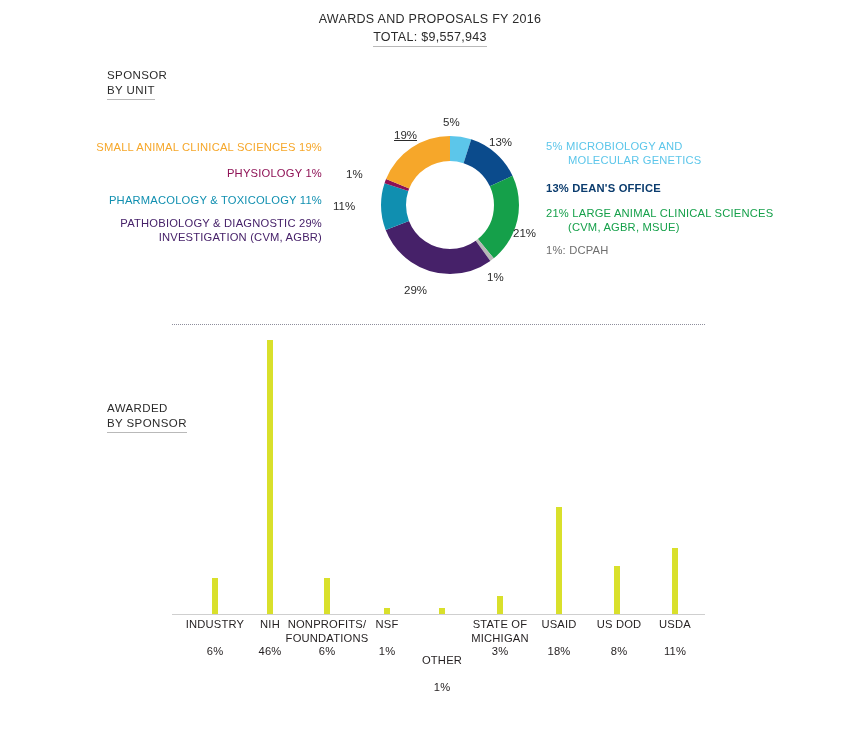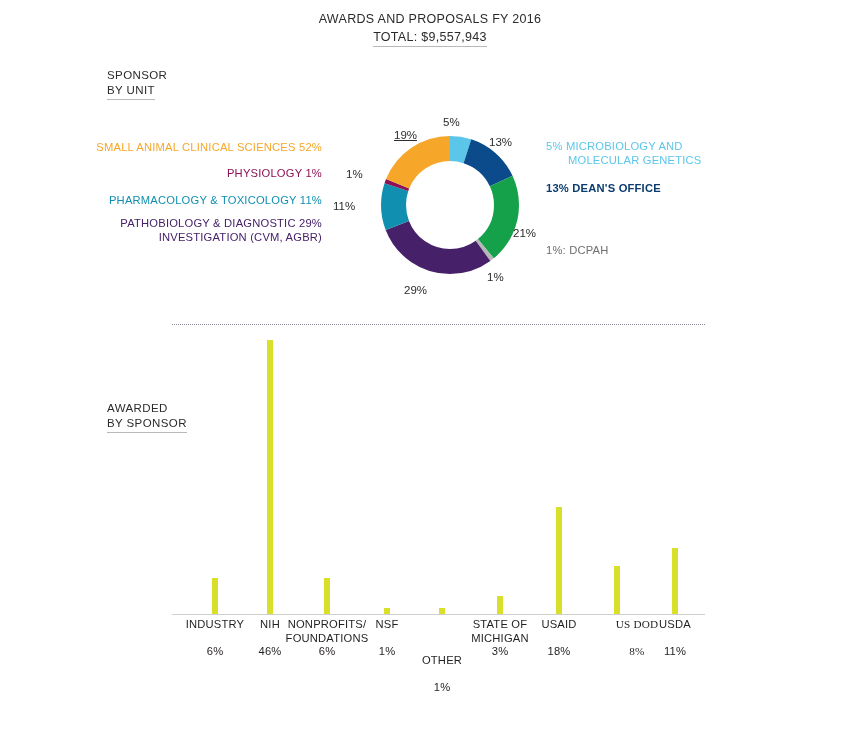--- a/index.html
+++ b/index.html
@@ -187,21 +187,21 @@
   <div class="donut-pct" style="left:443px; top:116px;">5%</div>
   <div class="donut-pct" style="left:489px; top:136px;">13%</div>
   <div class="donut-pct" style="left:513px; top:227px;">21%</div>
   <div class="donut-pct" style="left:487px; top:271px;">1%</div>
   <div class="donut-pct" style="left:404px; top:284px;">29%</div>
   <div class="donut-pct" style="left:333px; top:200px;">11%</div>
   <div class="donut-pct" style="left:346px; top:168px;">1%</div>
   <div class="donut-pct" style="left:394px; top:129px;text-decoration:underline;">19%</div>
 
   <div class="legend-left" style="top:140px; color:#F6A72A;">
-    <span>SMALL ANIMAL CLINICAL SCIENCES 52%</span>
+    <span>SMALL ANIMAL CLINICAL SCIENCES 19%</span>
   </div>
 
   <div class="legend-left" style="top:166px; color:#8E1155;">
     <span>PHYSIOLOGY 1%</span>
   </div>
 
   <div class="legend-left" style="top:193px; color:#108FB0;">
     <span>PHARMACOLOGY &amp; TOXICOLOGY 11%</span>
   </div>
 
@@ -212,20 +212,24 @@
 
   <div class="legend-right" style="top:139px; color:#5CC6EA;">
     <div>5% MICROBIOLOGY AND</div>
     <div class="indent">MOLECULAR GENETICS</div>
   </div>
 
   <div class="legend-right" style="top:181px; color:#0B3C6E; font-weight:bold;">
     <span>13% DEAN'S OFFICE</span>
   </div>
 
+  <div class="legend-right" style="top:206px; color:#15A04A;">
+    <div>21% LARGE ANIMAL CLINICAL SCIENCES</div>
+    <div class="indent">(CVM, AGBR, MSUE)</div>
+  </div>
 
   <div class="legend-right" style="top:243px; color:#6e6e6e;">
     <span>1%: DCPAH</span>
   </div>
 
   <div class="divider"></div>
 
   <div class="bar-chart">
     <div class="bar-area" id="bar-area">
         <div class="bar" style="left: 40px; height: 35.7391px; background: rgb(217, 224, 43);"></div>
@@ -265,21 +269,21 @@
       </div>
       <div class="xlabel two-line" style="left: 273px; top: 0px; width: 110px;">
         <span class="cat">STATE OF</span>
         <span class="cat">MICHIGAN</span>
         <span class="pct" style="margin-top: 0px;">3%</span>
       </div>
       <div class="xlabel" style="left: 332px; top: 0px; width: 110px;">
         <span class="cat">USAID</span>
         <span class="pct" style="margin-top: 13.5px;">18%</span>
       </div>
-      <div class="xlabel" style="left: 410px; top: 0px; width: 110px; font-family: Liberation Serif, serif;">
+      <div class="xlabel" style="left: 392px; top: 0px; width: 110px;">
         <span class="cat">US DOD</span>
         <span class="pct" style="margin-top: 13.5px;">8%</span>
       </div>
       <div class="xlabel" style="left: 448px; top: 0px; width: 110px;">
         <span class="cat">USDA</span>
         <span class="pct" style="margin-top: 13.5px;">11%</span>
       </div>
     </div>
 
 </div>

